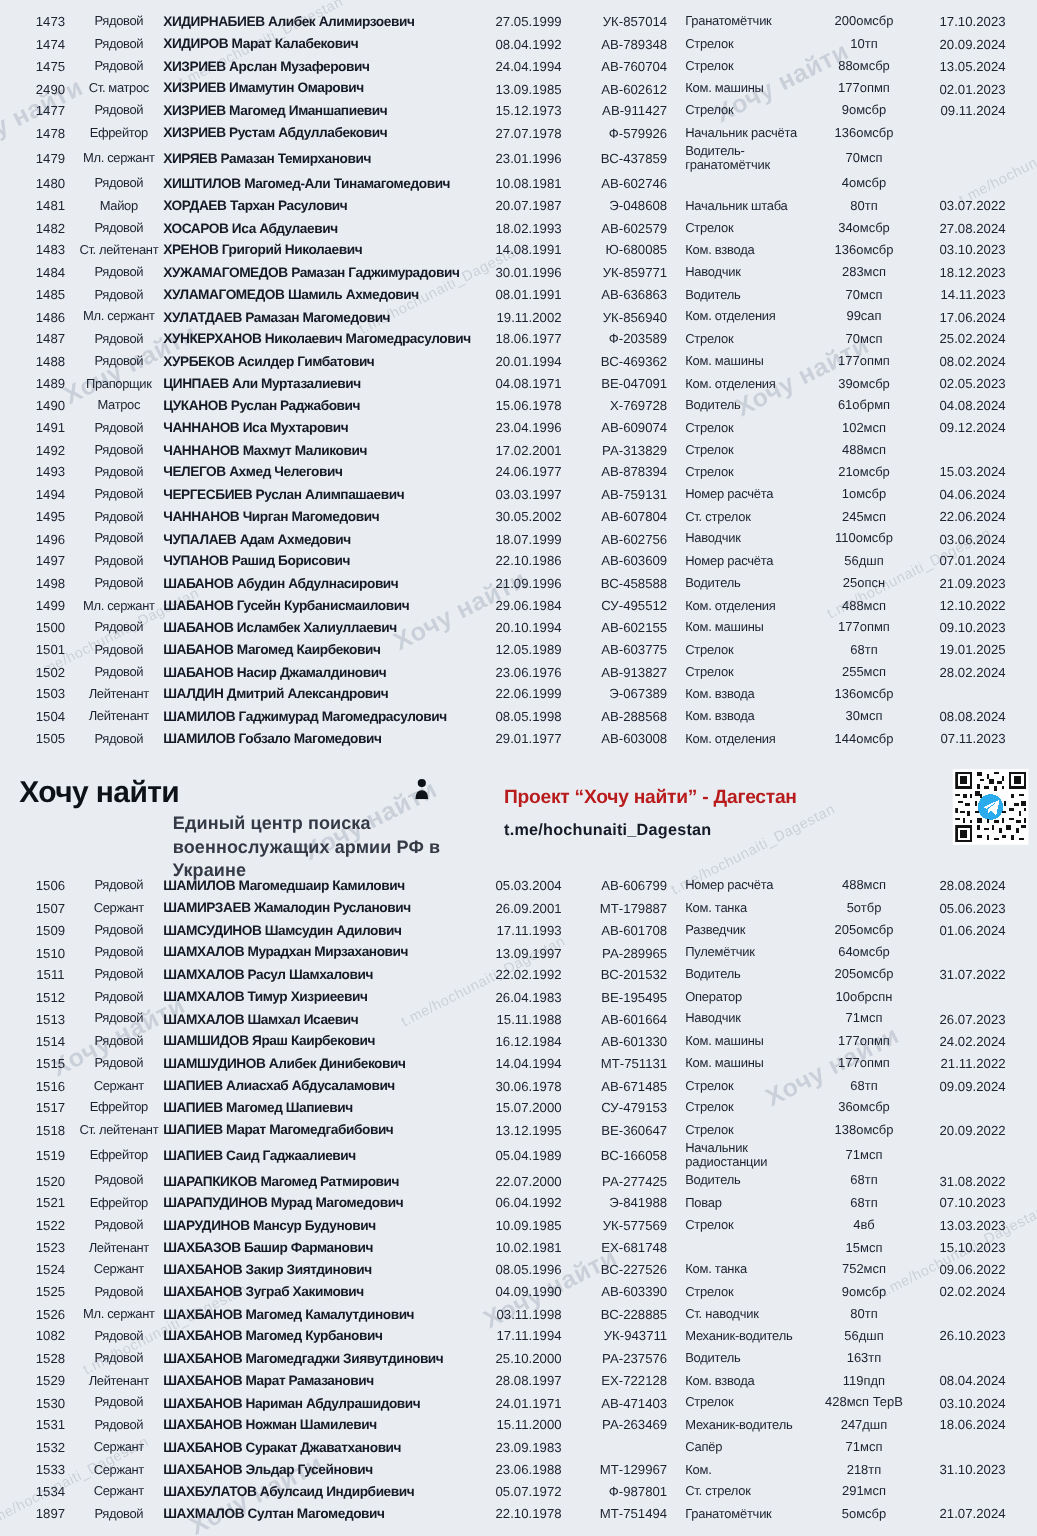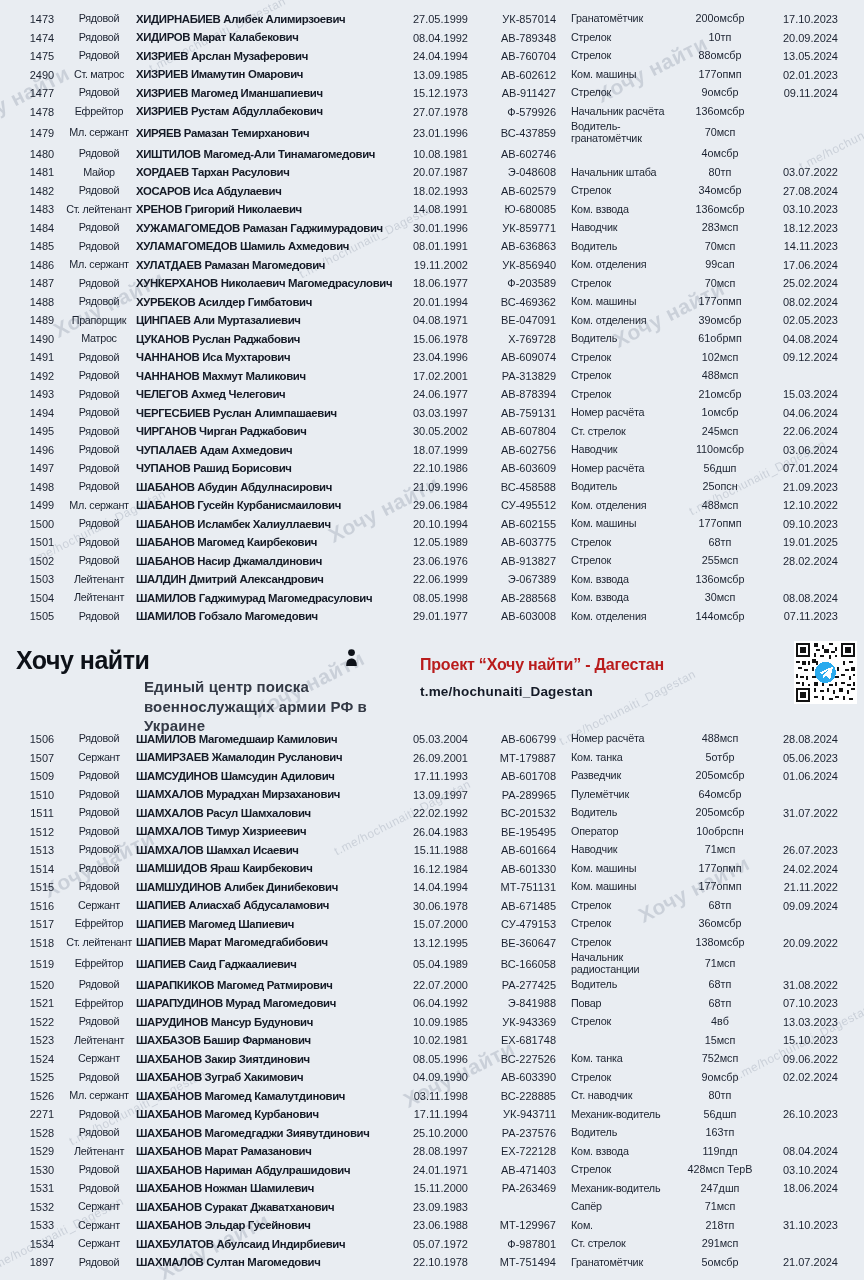--- a/index.html
+++ b/index.html
@@ -320,21 +320,21 @@
       <div class="cell c-dob">03.03.1997</div>
       <div class="cell c-id">АВ-759131</div>
       <div class="cell c-pos">Номер расчёта</div>
       <div class="cell c-unit">1омсбр</div>
       <div class="cell c-date">04.06.2024</div>
     </div>
 
     <div class="row">
       <div class="cell c-n">1495</div>
       <div class="cell c-rank">Рядовой</div>
-      <div class="cell c-name">ЧИРГАНОВ Чирган Раджабович</div>
+      <div class="cell c-name">ЧАННАНОВ Чирган Магомедович</div>
       <div class="cell c-dob">30.05.2002</div>
       <div class="cell c-id">АВ-607804</div>
       <div class="cell c-pos">Ст. стрелок</div>
       <div class="cell c-unit">245мсп</div>
       <div class="cell c-date">22.06.2024</div>
     </div>
 
     <div class="row">
       <div class="cell c-n">1496</div>
       <div class="cell c-rank">Рядовой</div>
@@ -655,21 +655,21 @@
       <div class="cell c-pos">Повар</div>
       <div class="cell c-unit">68тп</div>
       <div class="cell c-date">07.10.2023</div>
     </div>
 
     <div class="row">
       <div class="cell c-n">1522</div>
       <div class="cell c-rank">Рядовой</div>
       <div class="cell c-name">ШАРУДИНОВ Мансур Будунович</div>
       <div class="cell c-dob">10.09.1985</div>
-      <div class="cell c-id">УК-943369</div>
+      <div class="cell c-id">УК-577569</div>
       <div class="cell c-pos">Стрелок</div>
       <div class="cell c-unit">4вб</div>
       <div class="cell c-date">13.03.2023</div>
     </div>
 
     <div class="row">
       <div class="cell c-n">1523</div>
       <div class="cell c-rank">Лейтенант</div>
       <div class="cell c-name">ШАХБАЗОВ Башир Фарманович</div>
       <div class="cell c-dob">10.02.1981</div>
@@ -706,21 +706,21 @@
       <div class="cell c-rank">Мл. сержант</div>
       <div class="cell c-name">ШАХБАНОВ Магомед Камалутдинович</div>
       <div class="cell c-dob">03.11.1998</div>
       <div class="cell c-id">ВС-228885</div>
       <div class="cell c-pos">Ст. наводчик</div>
       <div class="cell c-unit">80тп</div>
       <div class="cell c-date"></div>
     </div>
 
     <div class="row">
-      <div class="cell c-n">2271</div>
+      <div class="cell c-n">1082</div>
       <div class="cell c-rank">Рядовой</div>
       <div class="cell c-name">ШАХБАНОВ Магомед Курбанович</div>
       <div class="cell c-dob">17.11.1994</div>
       <div class="cell c-id">УК-943711</div>
       <div class="cell c-pos">Механик-водитель</div>
       <div class="cell c-unit">56дшп</div>
       <div class="cell c-date">26.10.2023</div>
     </div>
 
     <div class="row">

